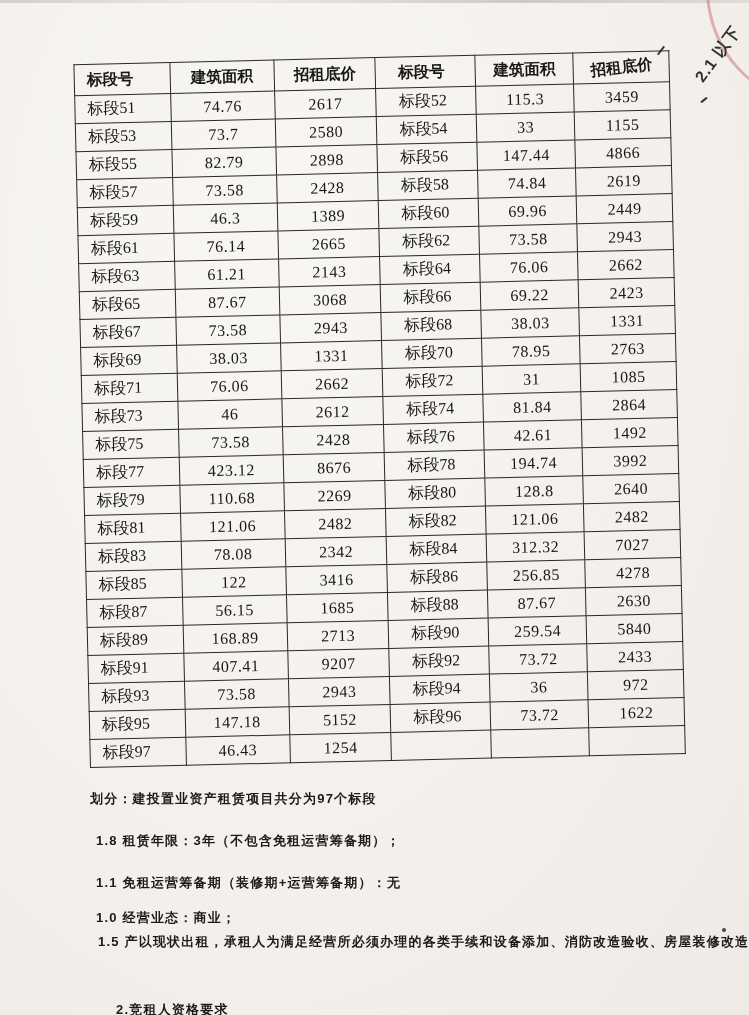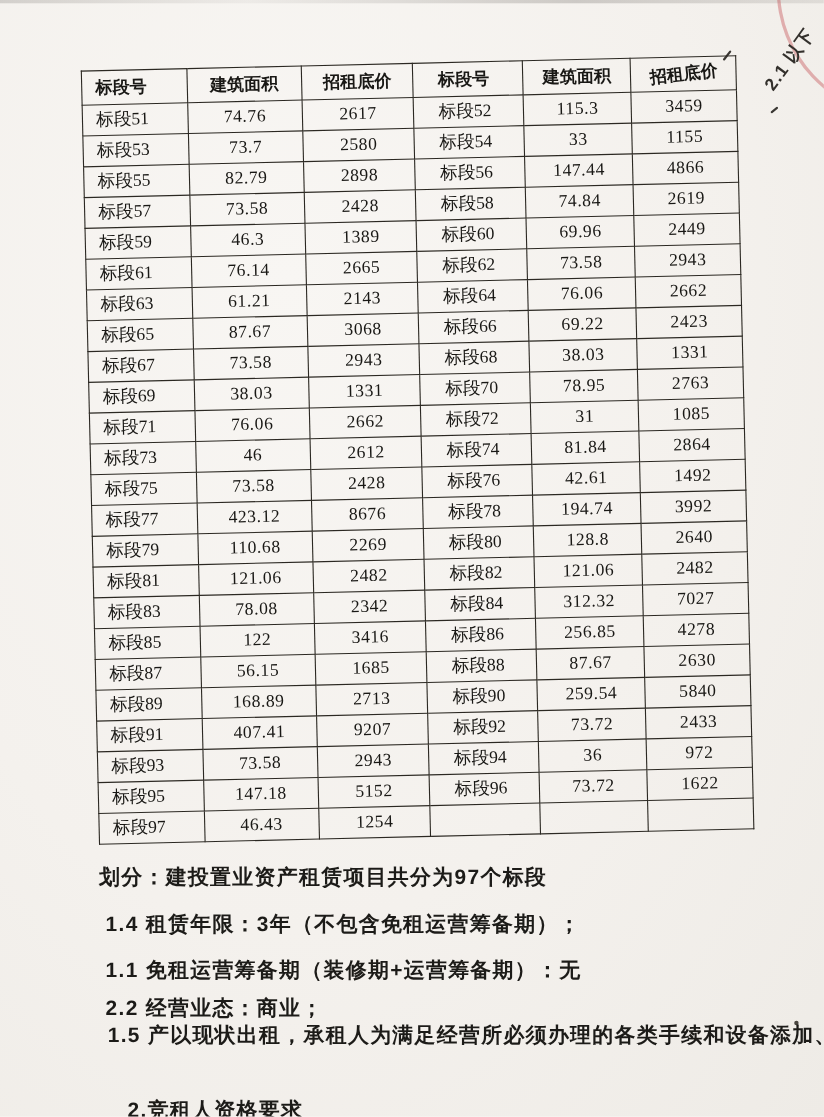--- a/index.html
+++ b/index.html
@@ -52,21 +52,21 @@
   table.lease th span{display:inline-block;}
   table.lease th span.warp{transform:rotate(-5deg);}
   table.lease .label{text-align:left;}
   table.lease .c0{padding-left:12px;}
   table.lease .c3{padding-left:22px;}
   table.lease td.num{letter-spacing:.5px;}
 
   .text-block{position:absolute;left:88px;top:0;width:632px;}
   .text-block p{
     position:absolute;margin:0;
-    font-size:19px;font-weight:700;color:#1c1b18;
+    font-size:13px;font-weight:700;color:#1c1b18;
     letter-spacing:1.2px;line-height:19px;white-space:nowrap;
   }
   .p1{top:789px;left:2px;letter-spacing:1.6px;}
   .p2{top:831px;left:8px;}
   .p3{top:873px;left:8px;}
   .p4{top:908px;left:8px;}
   .p5{top:932px;left:10px;width:618px;white-space:normal;line-height:25px;text-align:justify;letter-spacing:1px;}
   .p6{top:1000px;left:28px;}
 </style>
 </head>
@@ -291,20 +291,20 @@
           <td class="c2 num">1254</td>
           <td class="c3 label"></td>
           <td class="c4 num"></td>
           <td class="c5 num"></td>
         </tr>
       </tbody>
   </table>
 
   <div class="text-block">
     <p class="p1">划分：建投置业资产租赁项目共分为97个标段</p>
-    <p class="p2">1.4 租赁年限：3年（不包含免租运营筹备期）；</p>
+    <p class="p2">1.8 租赁年限：3年（不包含免租运营筹备期）；</p>
     <p class="p3">1.1 免租运营筹备期（装修期+运营筹备期）：无</p>
-    <p class="p4">2.2 经营业态：商业；</p>
+    <p class="p4">1.0 经营业态：商业；</p>
     <p class="p5">1.5 产以现状出租，承租人为满足经营所必须办理的各类手续和设备添加、消防改造验收、房屋装修改造等事项，费用全部由承租人承担。招租人只提供必要协助，且不对最终结果做任何承诺。</p>
     <p class="p6">2.竞租人资格要求</p>
   </div>
 
 </div>
 
 </body></html>

